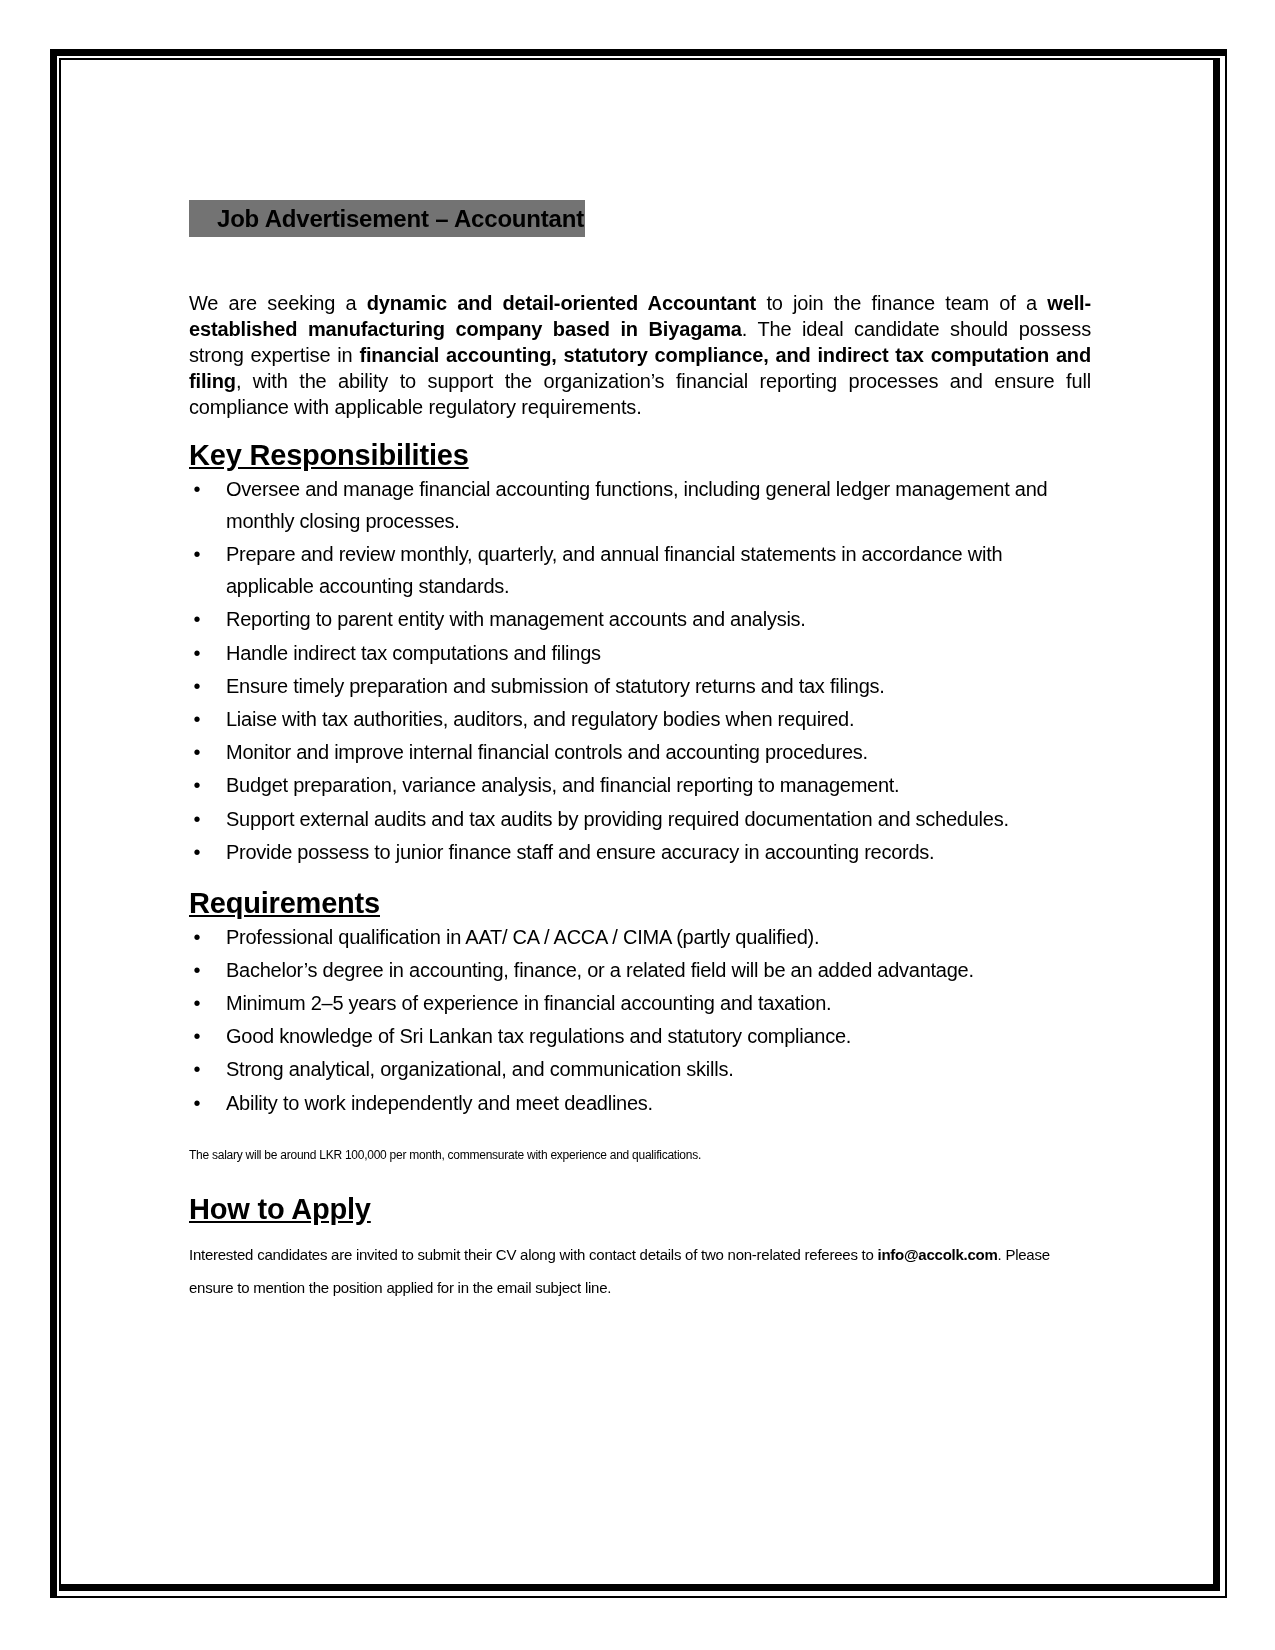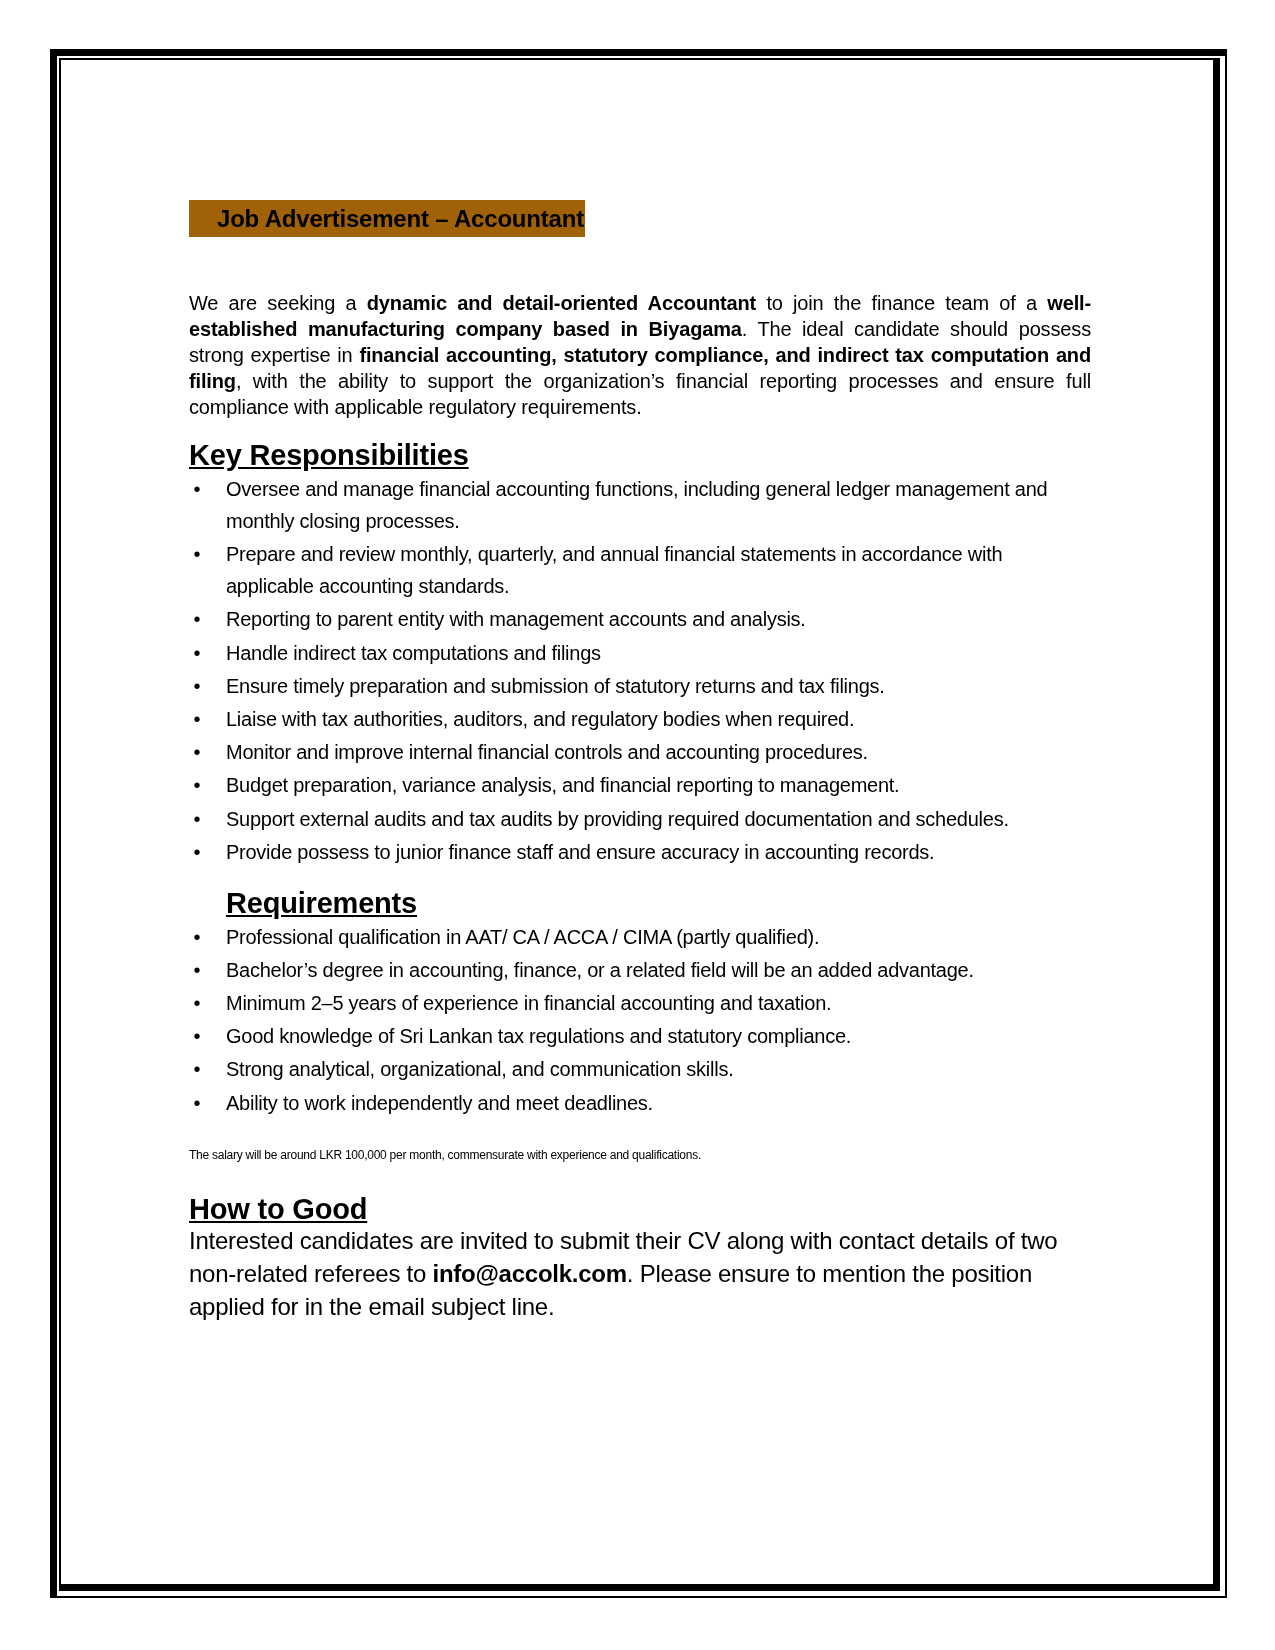--- a/index.html
+++ b/index.html
@@ -68,21 +68,21 @@
     .intro b { font-weight: bold; }
     h2 {
       font-size: 29px;
       font-weight: bold;
       margin: 0;
       line-height: 30px;
       letter-spacing: -0.2px;
       text-decoration: underline;
     }
     .sec-key { margin-top: 20px; }
-    .sec-req { margin-top: 20px; margin-left: 37px; }
+    .sec-req { margin-top: 20px; }
     .sec-ben { margin-top: 22px; }
     .sec-how { margin-top: 22px; }
     ul.bullets {
       list-style: none;
       margin: 3px 0 0 0;
       padding: 0;
       font-size: 20px;
       letter-spacing: -0.25px;
     }
     ul.bullets li {
@@ -99,38 +99,38 @@
       text-align: center;
     }
     .benefits-text {
       margin-top: 20px;
       font-size: 12px;
       line-height: 33px;
       letter-spacing: -0.25px;
       width: 820px;
     }
     .apply-text {
-      margin-top: 0;
-      font-size: 24px;
+      margin-top: 14px;
+      font-size: 15px;
       line-height: 33px;
       letter-spacing: -0.25px;
       width: 890px;
     }
     .apply-text b { font-weight: bold; }
   </style>
 </head>
 <body>
 
 <div class="frame-outer"></div>
 <div class="frame-inner"></div>
 
 <div class="content">
 
   <div class="title-wrap">
-    <span class="title" style="background: #a16207; padding-left: 28px;">Job Advertisement – Accountant</span>
+    <span class="title" style="background: #737373; padding-left: 28px;">Job Advertisement – Accountant</span>
   </div>
 
   <p class="intro" style="margin-bottom:0;"><span>We are seeking a </span><b>dynamic and detail-oriented Accountant</b><span> to join the finance team of a </span><b>well-established manufacturing company based in Biyagama</b><span>. The ideal candidate should possess strong expertise in </span><b>financial accounting, statutory compliance, and indirect tax computation and filing</b><span>, with the ability to support the organization’s financial reporting processes and ensure full compliance with applicable regulatory requirements.</span></p>
 
   <section>
     <h2 class="sec-key">Key Responsibilities</h2>
     <ul class="bullets">
         <li><span class="bullet">•</span><span>Oversee and manage financial accounting functions, including general ledger management and monthly closing processes.</span></li>
         <li><span class="bullet">•</span><span>Prepare and review monthly, quarterly, and annual financial statements in accordance with applicable accounting standards.</span></li>
         <li><span class="bullet">•</span><span>Reporting to parent entity with management accounts and analysis.</span></li>
@@ -154,17 +154,17 @@
         <li><span class="bullet">•</span><span>Strong analytical, organizational, and communication skills.</span></li>
         <li><span class="bullet">•</span><span>Ability to work independently and meet deadlines.</span></li>
       </ul>
   </section>
 
   <section>
     <div class="benefits-text">The salary will be around LKR 100,000 per month, commensurate with experience and qualifications.</div>
   </section>
 
   <section>
-    <h2 class="sec-how">How to Good</h2>
+    <h2 class="sec-how">How to Apply</h2>
     <div class="apply-text"><span>Interested candidates are invited to submit their CV along with contact details of two non-related referees to </span><b>info@accolk.com</b><span>. Please ensure to mention the position applied for in the email subject line.</span></div>
   </section>
 
 </div>
 
 </body></html>

